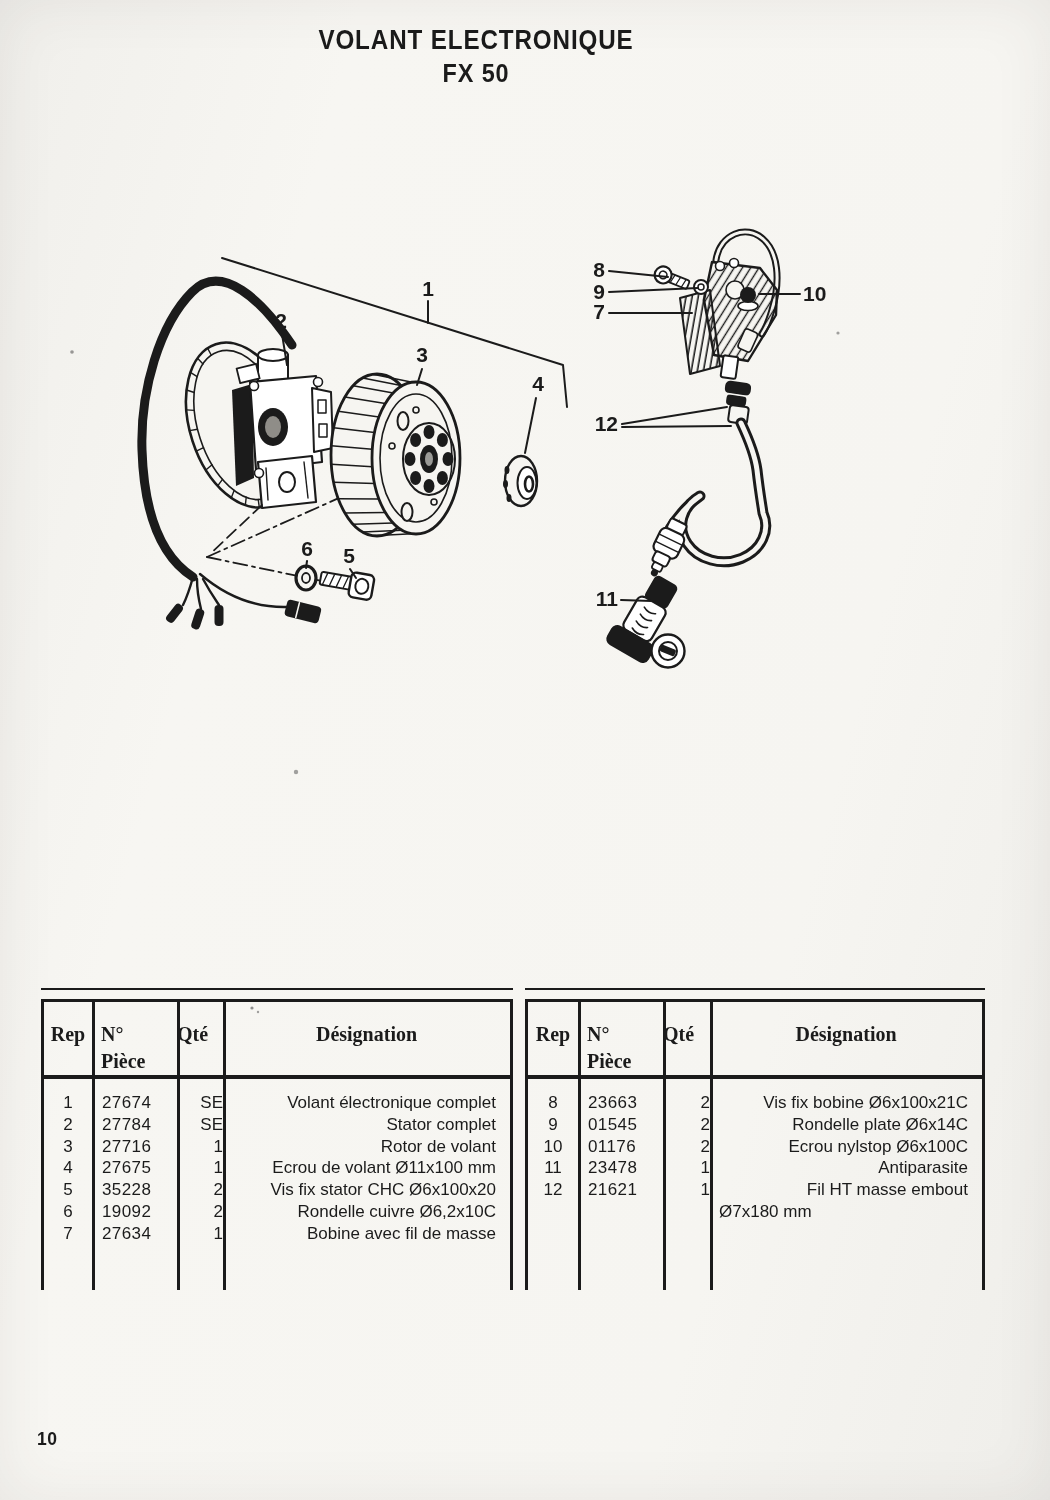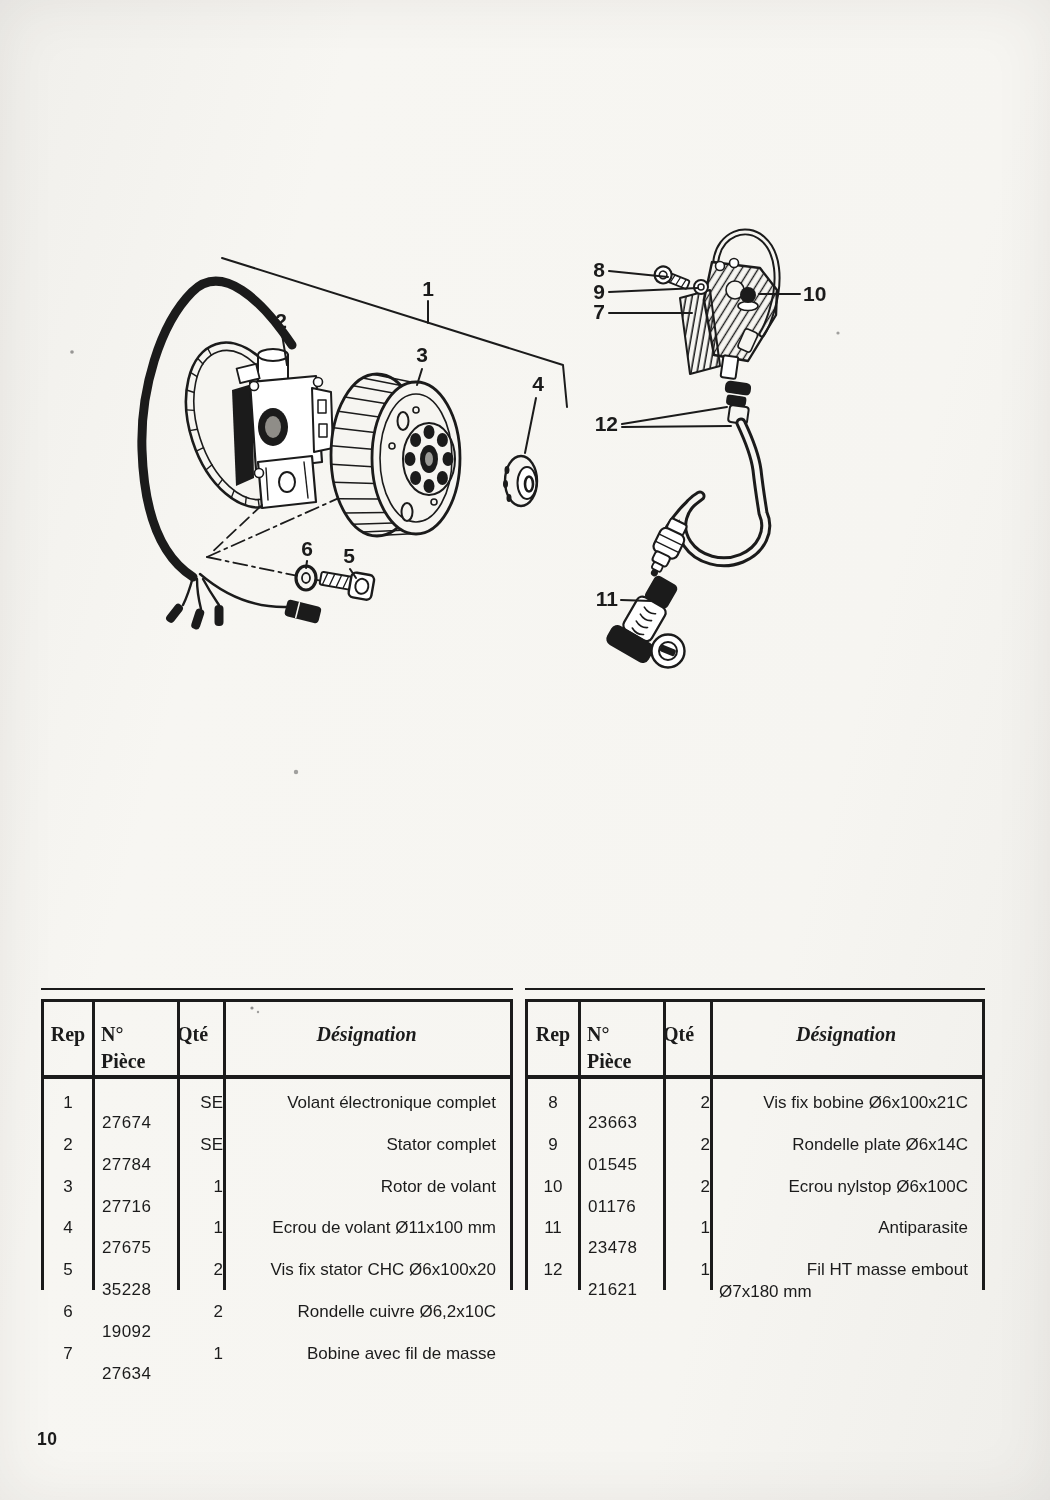--- a/index.html
+++ b/index.html
@@ -30,39 +30,43 @@
   .ptable-right .v1{left:50px}.ptable-right .v2{left:135px}.ptable-right .v3{left:182px}
 
   .thead{display:grid;height:77px;box-sizing:border-box;border-bottom:4px solid var(--ink);
          padding-top:19px;font-family:"Liberation Serif",serif;font-weight:bold;
          font-size:20px;line-height:27px;}
   .ptable-left .thead{grid-template-columns:48px 85px 46px 1fr;}
   .ptable-right .thead{grid-template-columns:50px 85px 47px 1fr;}
   .h-rep{text-align:center;}
   .h-piece{padding-left:9px;}
   .h-qty{}
-  .h-desig{text-align:center;font-style:italic;}
+  .h-desig{text-align:center;}
   .hl{display:block;}
 
   .tbody{display:grid;padding-top:13px;font-size:17px;line-height:21.8px;}
   .ptable-left .tbody{grid-template-columns:48px 85px 46px 1fr;}
   .ptable-right .tbody{grid-template-columns:50px 85px 47px 1fr;}
   .c-rep{text-align:center;}
-  .c-piece{padding-left:10px;letter-spacing:.4px;margin-top:20px;}
+  .c-piece{padding-left:10px;letter-spacing:.4px;}
   .c-qty{text-align:right;}
   .c-desig{padding-left:9px;padding-right:14px;}
   .dline{display:flex;justify-content:flex-end;}
 
   .pagenum{position:absolute;left:37px;top:1429px;font-size:17.5px;font-weight:bold;letter-spacing:.5px;}
 </style>
 </head>
 <body>
 
 <div class="page">
 
+  <header class="title">
+    <div class="t1">VOLANT ELECTRONIQUE</div>
+    <div class="t2">FX 50</div>
+  </header>
 
   <svg class="diagram" viewBox="0 0 1050 1500" xmlns="http://www.w3.org/2000/svg" fill="none" stroke-linecap="round" stroke-linejoin="round">
     <defs>
       <pattern id="coilHatch" patternUnits="userSpaceOnUse" width="7" height="7" patternTransform="rotate(32)">
         <line x1="1.5" y1="0" x2="1.5" y2="7" stroke="#1b1b1b" stroke-width="1.4"></line>
       </pattern>
       <pattern id="coreHatch" patternUnits="userSpaceOnUse" width="6" height="6" patternTransform="rotate(10)">
         <line x1="1.2" y1="0" x2="1.2" y2="6" stroke="#1b1b1b" stroke-width="1.6"></line>
       </pattern>
     </defs>

